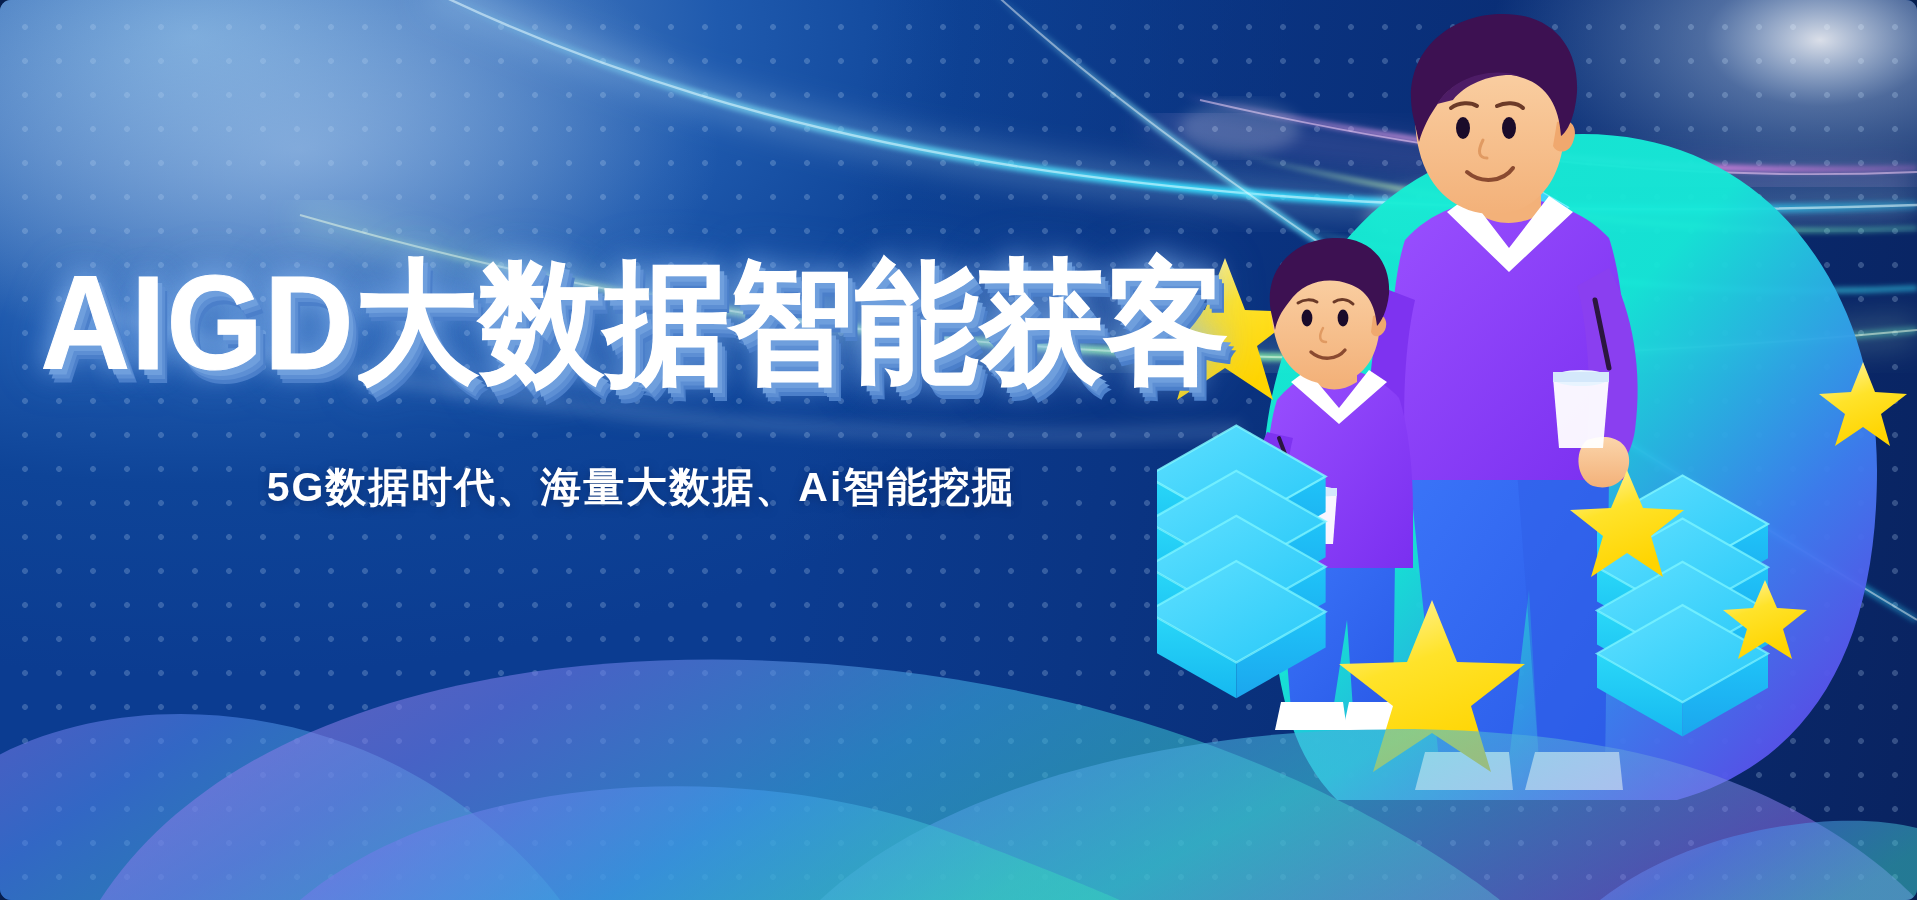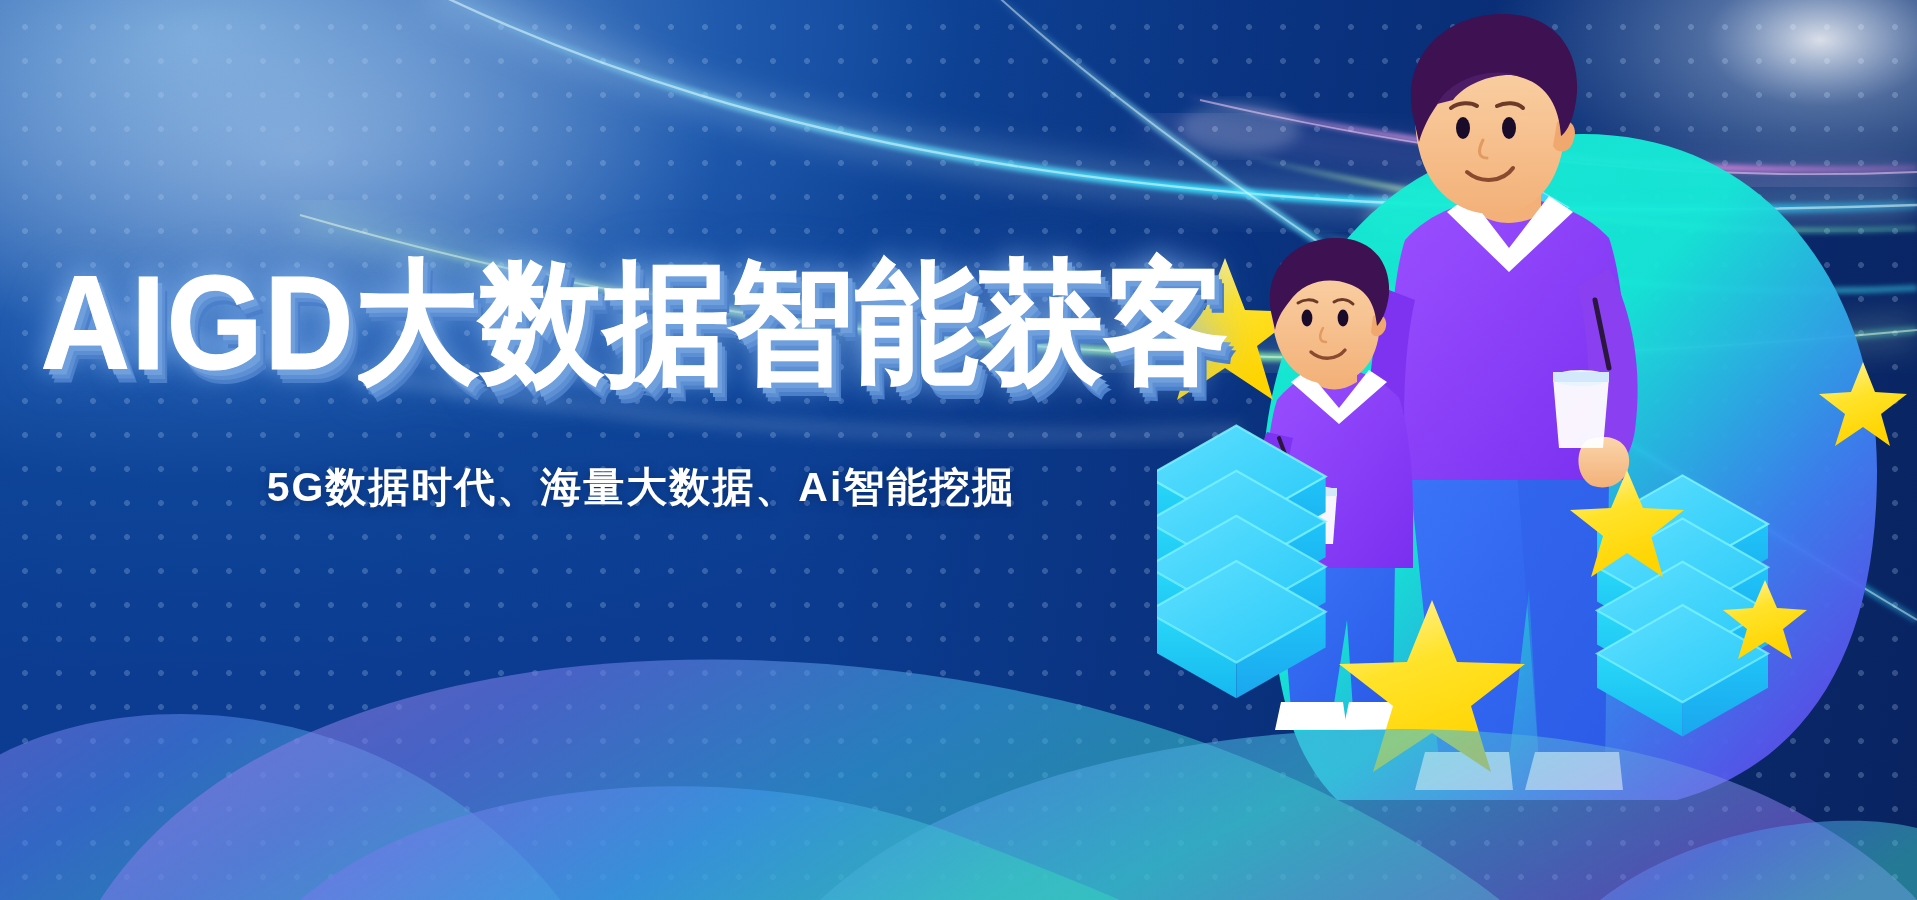--- a/index.html
+++ b/index.html
@@ -4,20 +4,21 @@
 <title>AIGD Banner</title>
 <style>
   html,body{margin:0;padding:0;background:#071f4f;}
   *{box-sizing:border-box;}
   .banner{
     position:relative;
     width:1917px;height:900px;
     overflow:hidden;
     font-family:"Liberation Sans","DejaVu Sans",sans-serif;
     background:#000000;
+    border-radius:11px;
   }
   
   .bg-base{
     position:absolute;inset:0;
     background:
       radial-gradient(ellipse 1100px 640px at 10% 4%, #6fa2d6 0%, #4f82c4 22%, #1f5aae 48%, #0e4498 70%, #0b3c91 100%),
       linear-gradient(160deg,#3c74b9 0%,#1a5aad 28%,#0d4296 60%,#0a3a8d 100%);
   }
   .bg-right-dark{
     position:absolute;inset:0;

